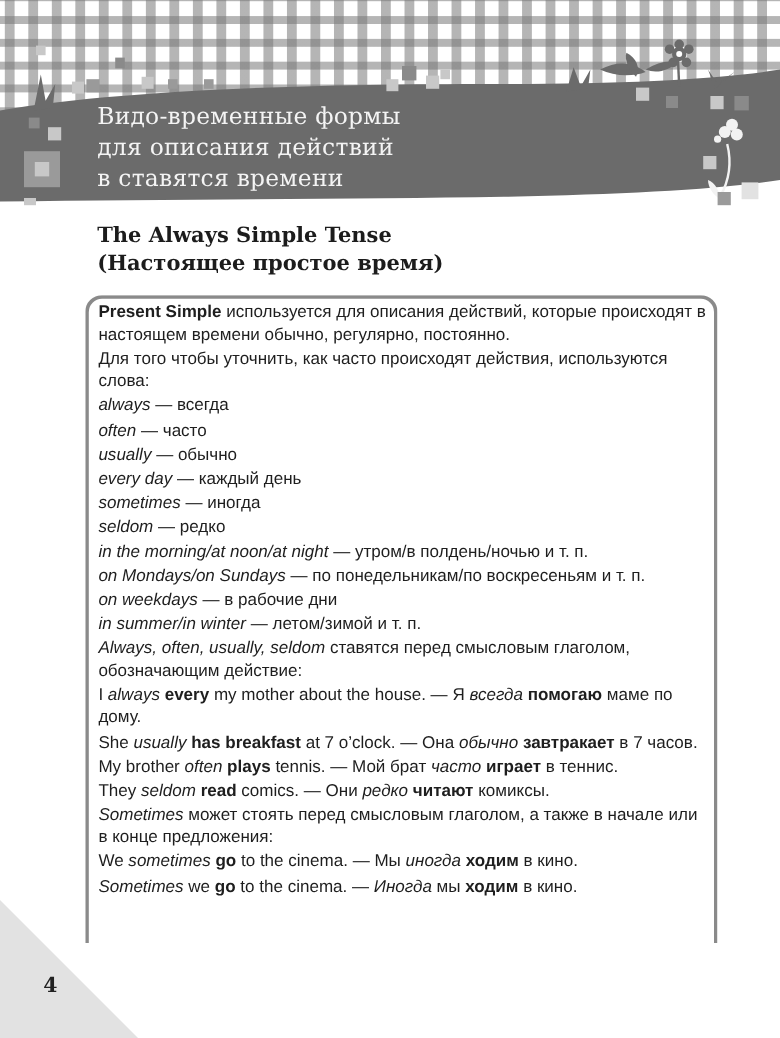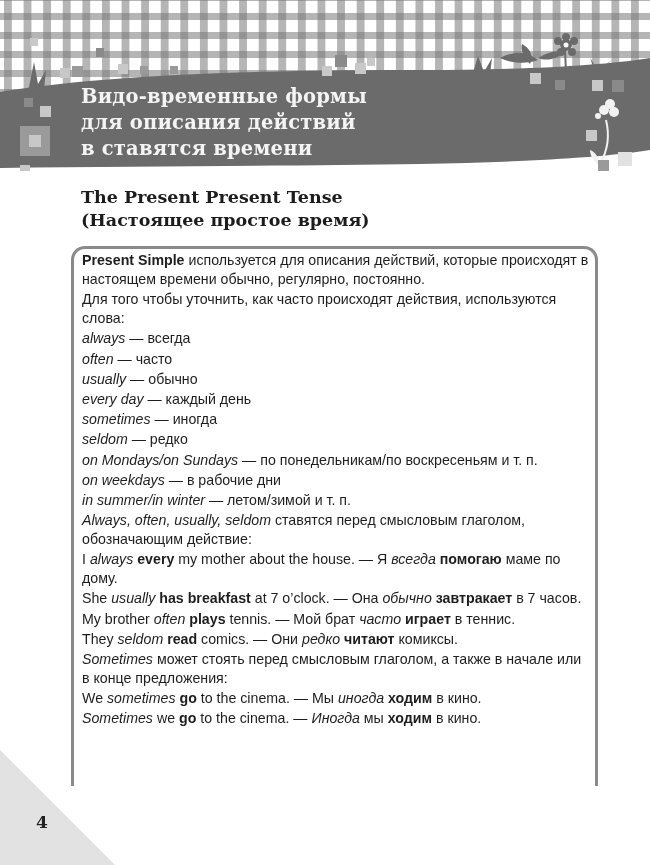--- a/index.html
+++ b/index.html
@@ -13,21 +13,21 @@
         linear-gradient(90deg, rgba(120,120,120,0.55) 0 8px, transparent 8px 19.6px),
         linear-gradient(0deg, rgba(120,120,120,0.55) 0 7px, transparent 7px 19px);
       background-size: 19.6px 100%, 100% 19px;
       background-position: 4px 0, 0 1px;
     }
     .banner-svg { position: absolute; left: 0; top: 0; width: 650px; height: 180px; }
 
     .banner-title {
       position: absolute; left: 81px; top: 84px;
       font-family: "DejaVu Serif", "Liberation Serif", serif;
-      font-weight: bold; font-size: 19.5px; line-height: 26px;
+      font-weight: normal; font-size: 19.5px; line-height: 26px;
       color: #f4f4f4; letter-spacing: 0.2px;
     }
     .banner-title span { display: block; white-space: nowrap; }
 
     .section-title {
       position: absolute; left: 81px; top: 186px;
       font-family: "DejaVu Serif", "Liberation Serif", serif;
       font-weight: bold; font-size: 17.5px; line-height: 23px; color: #1c1c1c;
     }
     .section-title span { display: block; white-space: nowrap; }
@@ -118,37 +118,38 @@
   <rect x="618" y="152" width="14" height="14" fill="#e2e2e2"></rect>
 </svg>
 
 <div class="banner-title">
   <span>Видо-временные формы</span>
   <span>для описания действий</span>
   <span>в ставятся времени</span>
 </div>
 
 <div class="section-title">
-  <span>The Present Present Tense</span>
+  <span>The Always Simple Tense</span>
   <span>(Настоящее простое время)</span>
 </div>
 
 <div class="rule-box"></div>
 
 <div class="rule-content">
   <p><b>Present Simple</b><span> используется для описания действий, которые происходят в настоящем времени обычно, регулярно, постоянно.</span></p>
   <p>Для того чтобы уточнить, как часто происходят действия, используются слова:</p>
 
   <div id="adverb-list">
       <p><i>always</i><span> — всегда</span></p>
       <p><i>often</i><span> — часто</span></p>
       <p><i>usually</i><span> — обычно</span></p>
       <p><i>every day</i><span> — каждый день</span></p>
       <p><i>sometimes</i><span> — иногда</span></p>
       <p><i>seldom</i><span> — редко</span></p>
+      <p><i>in the morning/at noon/at night</i><span> — утром/в полдень/ночью и т. п.</span></p>
       <p><i>on Mondays/on Sundays</i><span> — по понедельникам/по воскресеньям и т. п.</span></p>
       <p><i>on weekdays</i><span> — в рабочие дни</span></p>
       <p><i>in summer/in winter</i><span> — летом/зимой и т. п.</span></p>
     </div>
 
   <p><i>Always, often, usually, seldom</i><span> ставятся перед смысловым глаголом, обозначающим действие:</span></p>
 
   <div id="example-list">
       <p><span>I </span><i>always</i><span> </span><b>every</b><span> my mother about the house. — Я </span><i>всегда</i><span> </span><b>помогаю</b><span> маме по дому.</span></p>
       <p><span>She </span><i>usually</i><span> </span><b>has breakfast</b><span> at 7 o’clock. — Она </span><i>обычно</i><span> </span><b>завтракает</b><span> в 7 часов.</span></p>

